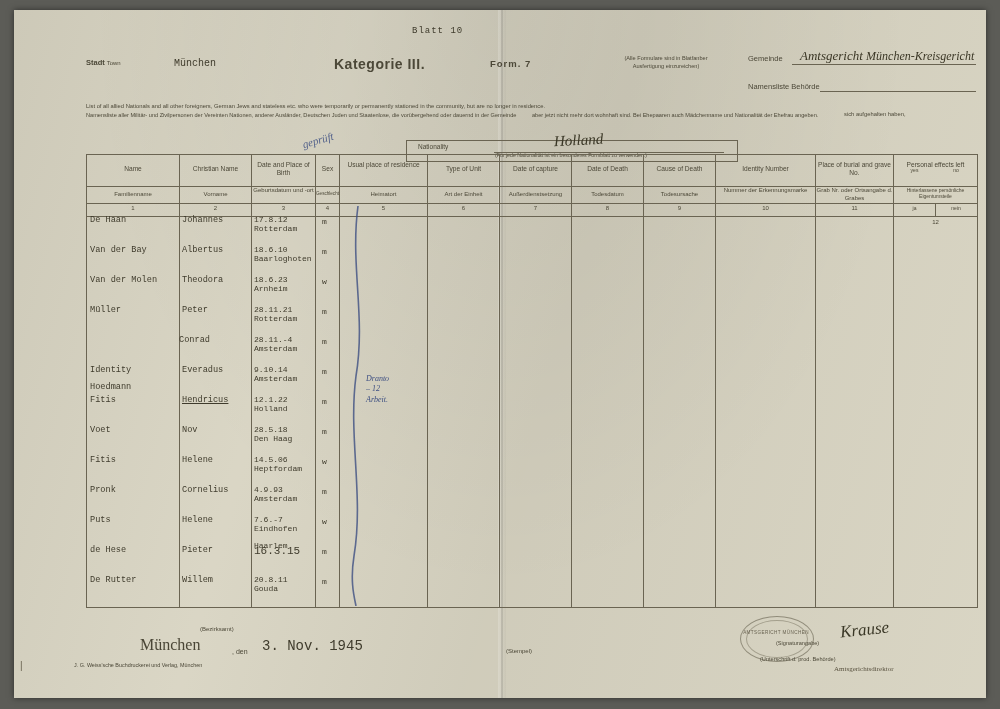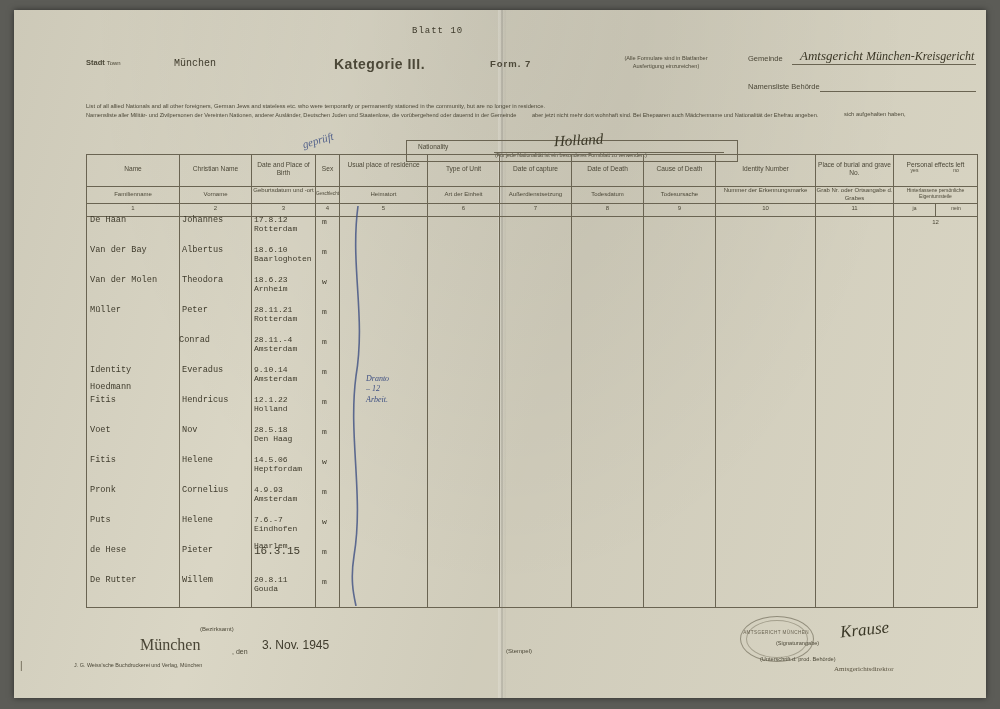--- a/index.html
+++ b/index.html
@@ -67,21 +67,21 @@
   .rowtext{position:absolute;font-size:8.6px;line-height:1.08;}
 
   .blue-curve{position:absolute;left:326px;top:196px;width:40px;height:400px;}
 
   .remark{position:absolute;left:352px;top:364px;font-size:8px;line-height:1.3;}
 
   
   .foot-bezirk{position:absolute;left:186px;top:616px;font-size:6px;}
   .muenchen{position:absolute;left:126px;top:626px;font-size:16px;font-family:"Liberation Serif",serif;}
   .dem{position:absolute;left:218px;top:638px;font-size:7px;}
-  .datum{position:absolute;left:248px;top:628px;font-size:12px;font-family:Liberation Sans, sans-serif;}
+  .datum{position:absolute;left:248px;top:628px;font-size:14px;font-family:Liberation Mono, monospace;}
   .stempel{position:absolute;left:492px;top:638px;font-size:6px;}
   .sig-lab{position:absolute;left:762px;top:630px;font-size:5.6px;}
   .sig-lab2{position:absolute;left:746px;top:646px;font-size:5.6px;}
   .sig-hand{position:absolute;left:826px;top:610px;font-size:17px;font-family:"Liberation Serif",serif;font-style:italic;color:#3a3726;transform:rotate(-6deg);}
   .sig-title{position:absolute;left:820px;top:655px;font-size:7px;color:#5a5340;font-family:"Liberation Serif",serif;}
   .printer{position:absolute;left:60px;top:652px;font-size:5.4px;}
   .seal{position:absolute;left:726px;top:606px;width:72px;height:44px;border:1px solid rgba(90,84,66,.55);border-radius:50%;}
   .seal2{position:absolute;left:732px;top:610px;width:60px;height:36px;border:1px solid rgba(90,84,66,.4);border-radius:50%;}
   .seal-txt{position:absolute;left:726px;top:620px;width:72px;text-align:center;font-size:4.6px;color:#6a6452;letter-spacing:.4px;}
   .corner{position:absolute;left:6px;top:650px;font-size:10px;color:#6a6452;}
@@ -237,21 +237,21 @@
       </div>
       <div>
         <div class="rowtext typed" style="left: 76px; top: 356px;">Identity</div>
         <div class="rowtext typed" style="left: 168px; top: 356px;">Everadus</div>
         <div class="rowtext typed" style="left: 240px; top: 356px; font-size: 8px;">9.10.14</div>
         <div class="rowtext typed" style="left: 240px; top: 365px; font-size: 8px;">Amsterdam</div>
         <div class="rowtext typed" style="left: 308px; top: 358px; font-size: 8px;">m</div>
       </div>
       <div>
         <div class="rowtext typed" style="left: 76px; top: 386px;">Fitis</div>
-        <div class="rowtext typed" style="left: 168px; top: 386px;">Hendricus</div>
+        <div class="rowtext typed" style="left: 168px; top: 386px; text-decoration: underline;">Hendricus</div>
         <div class="rowtext typed" style="left: 240px; top: 386px; font-size: 8px;">12.1.22</div>
         <div class="rowtext typed" style="left: 240px; top: 395px; font-size: 8px;">Holland</div>
         <div class="rowtext typed" style="left: 308px; top: 388px; font-size: 8px;">m</div>
       </div>
       <div>
         <div class="rowtext typed" style="left: 76px; top: 416px;">Voet</div>
         <div class="rowtext typed" style="left: 168px; top: 416px;">Nov</div>
         <div class="rowtext typed" style="left: 240px; top: 416px; font-size: 8px;">28.5.18</div>
         <div class="rowtext typed" style="left: 240px; top: 425px; font-size: 8px;">Den Haag</div>
         <div class="rowtext typed" style="left: 308px; top: 418px; font-size: 8px;">m</div>

